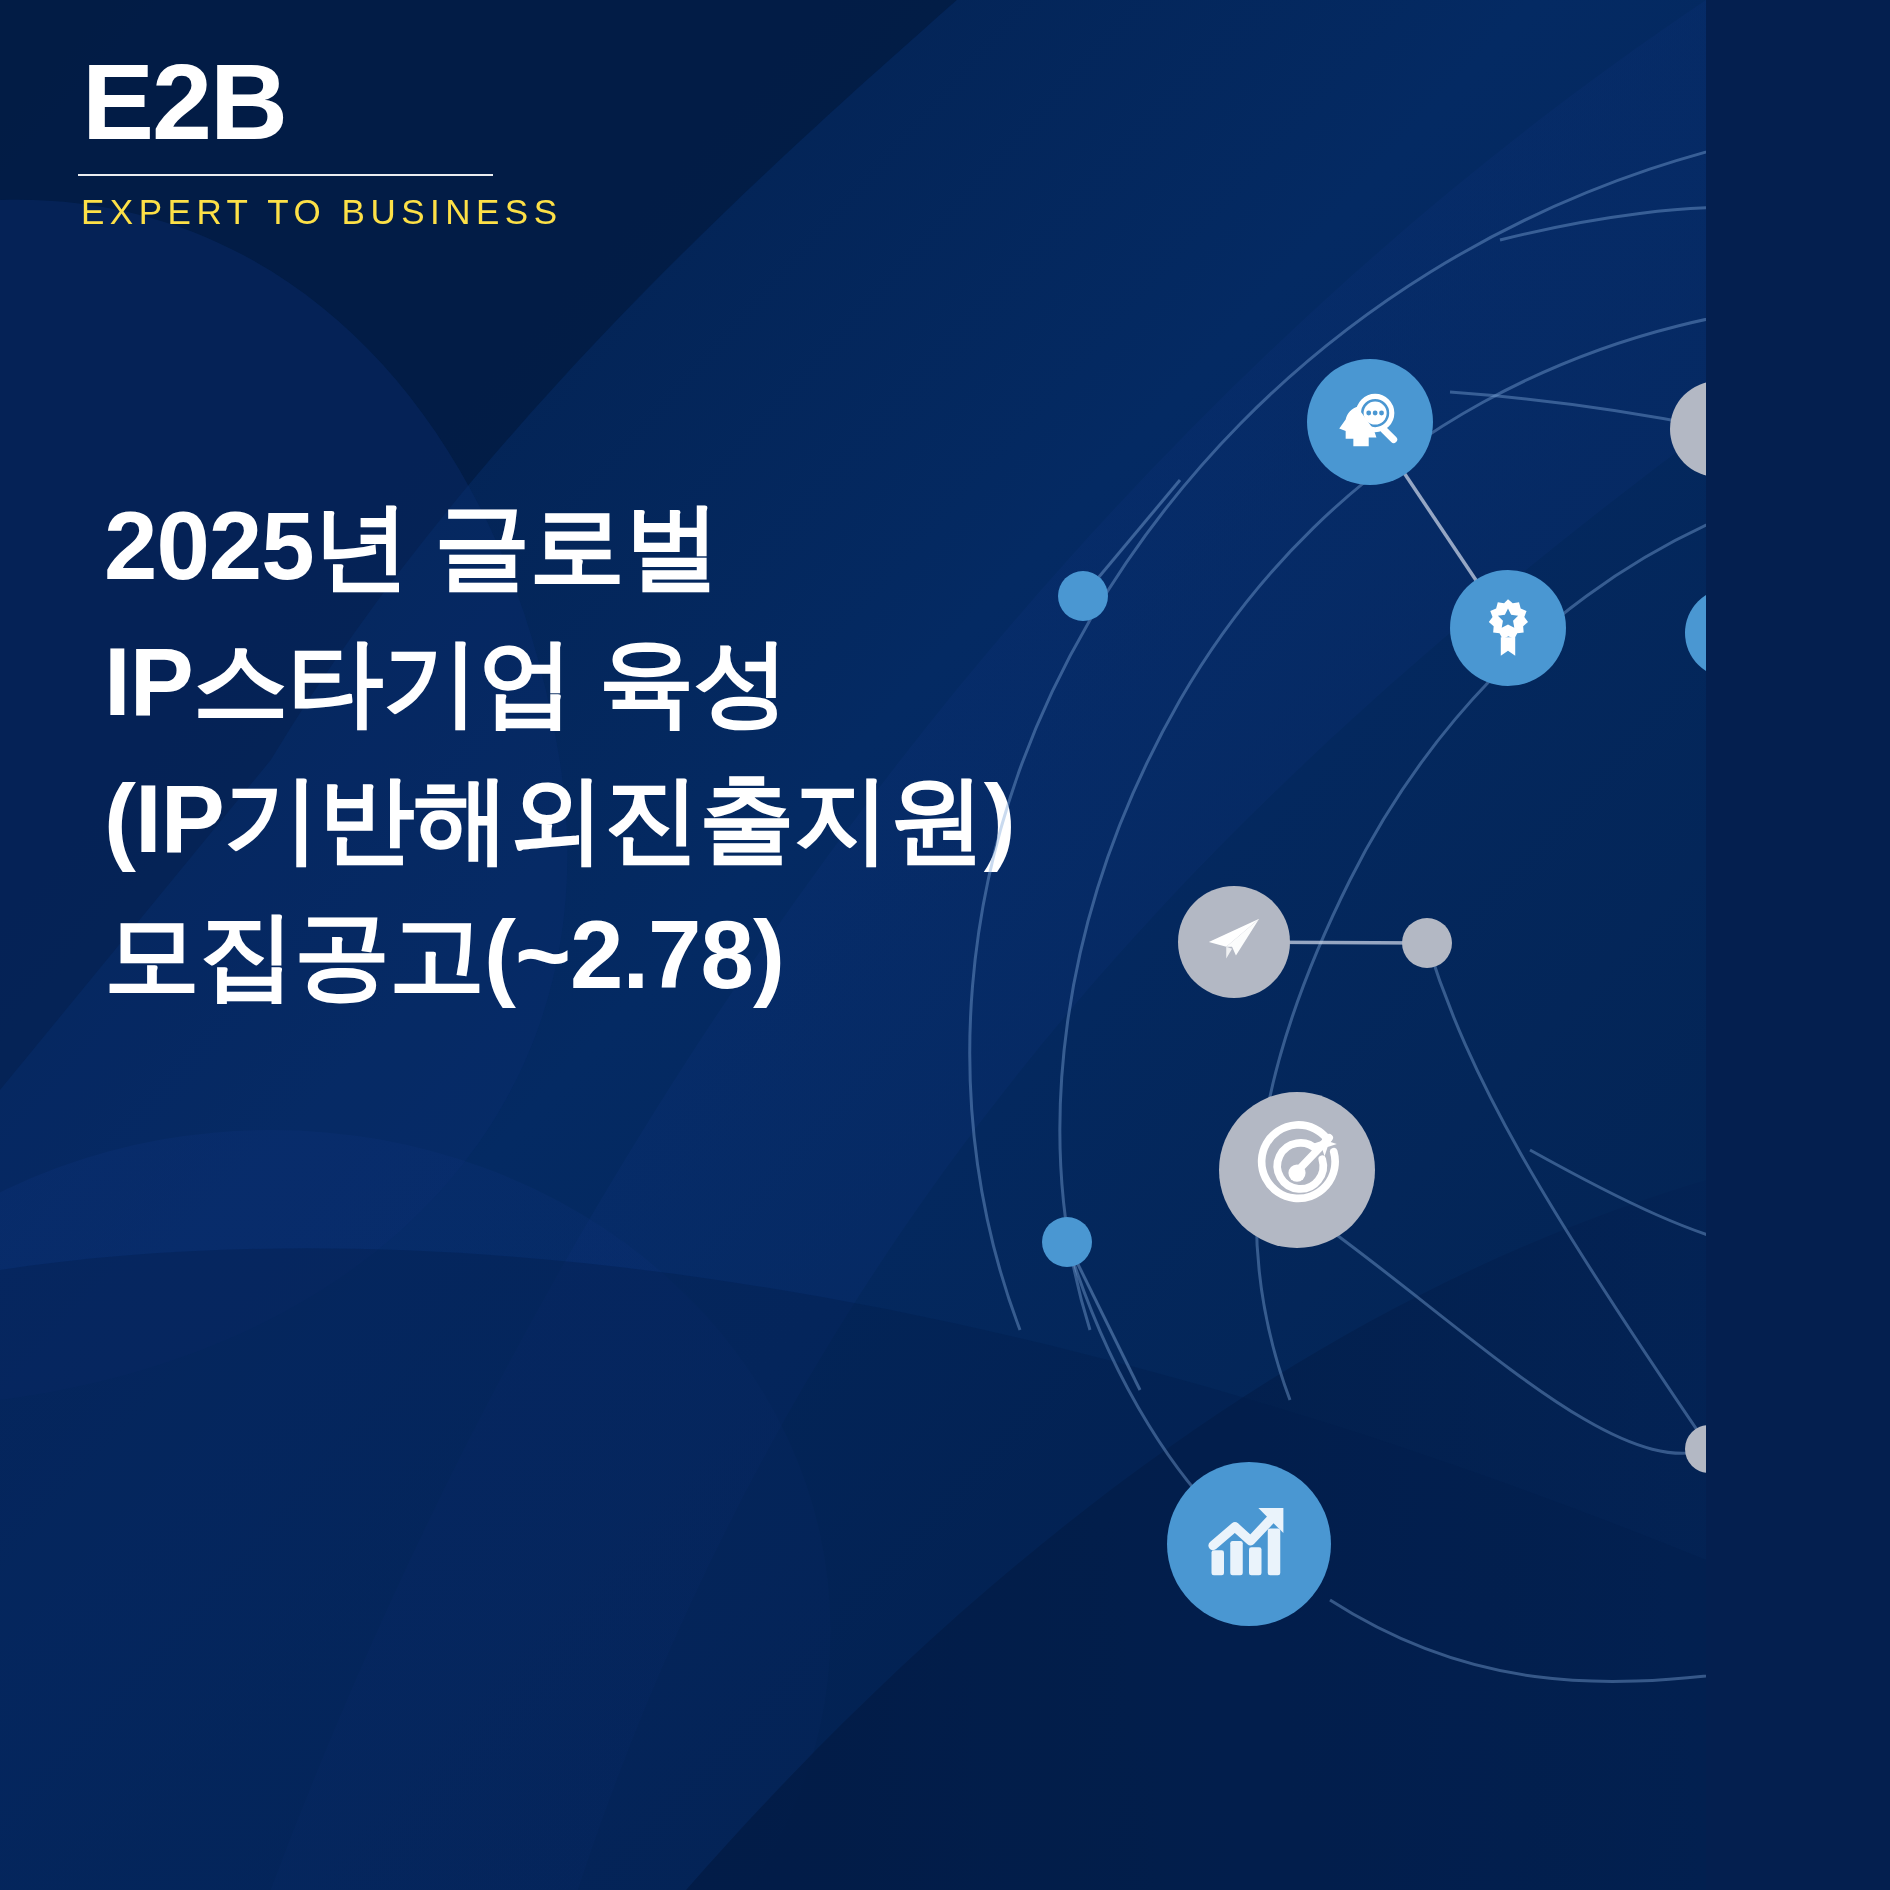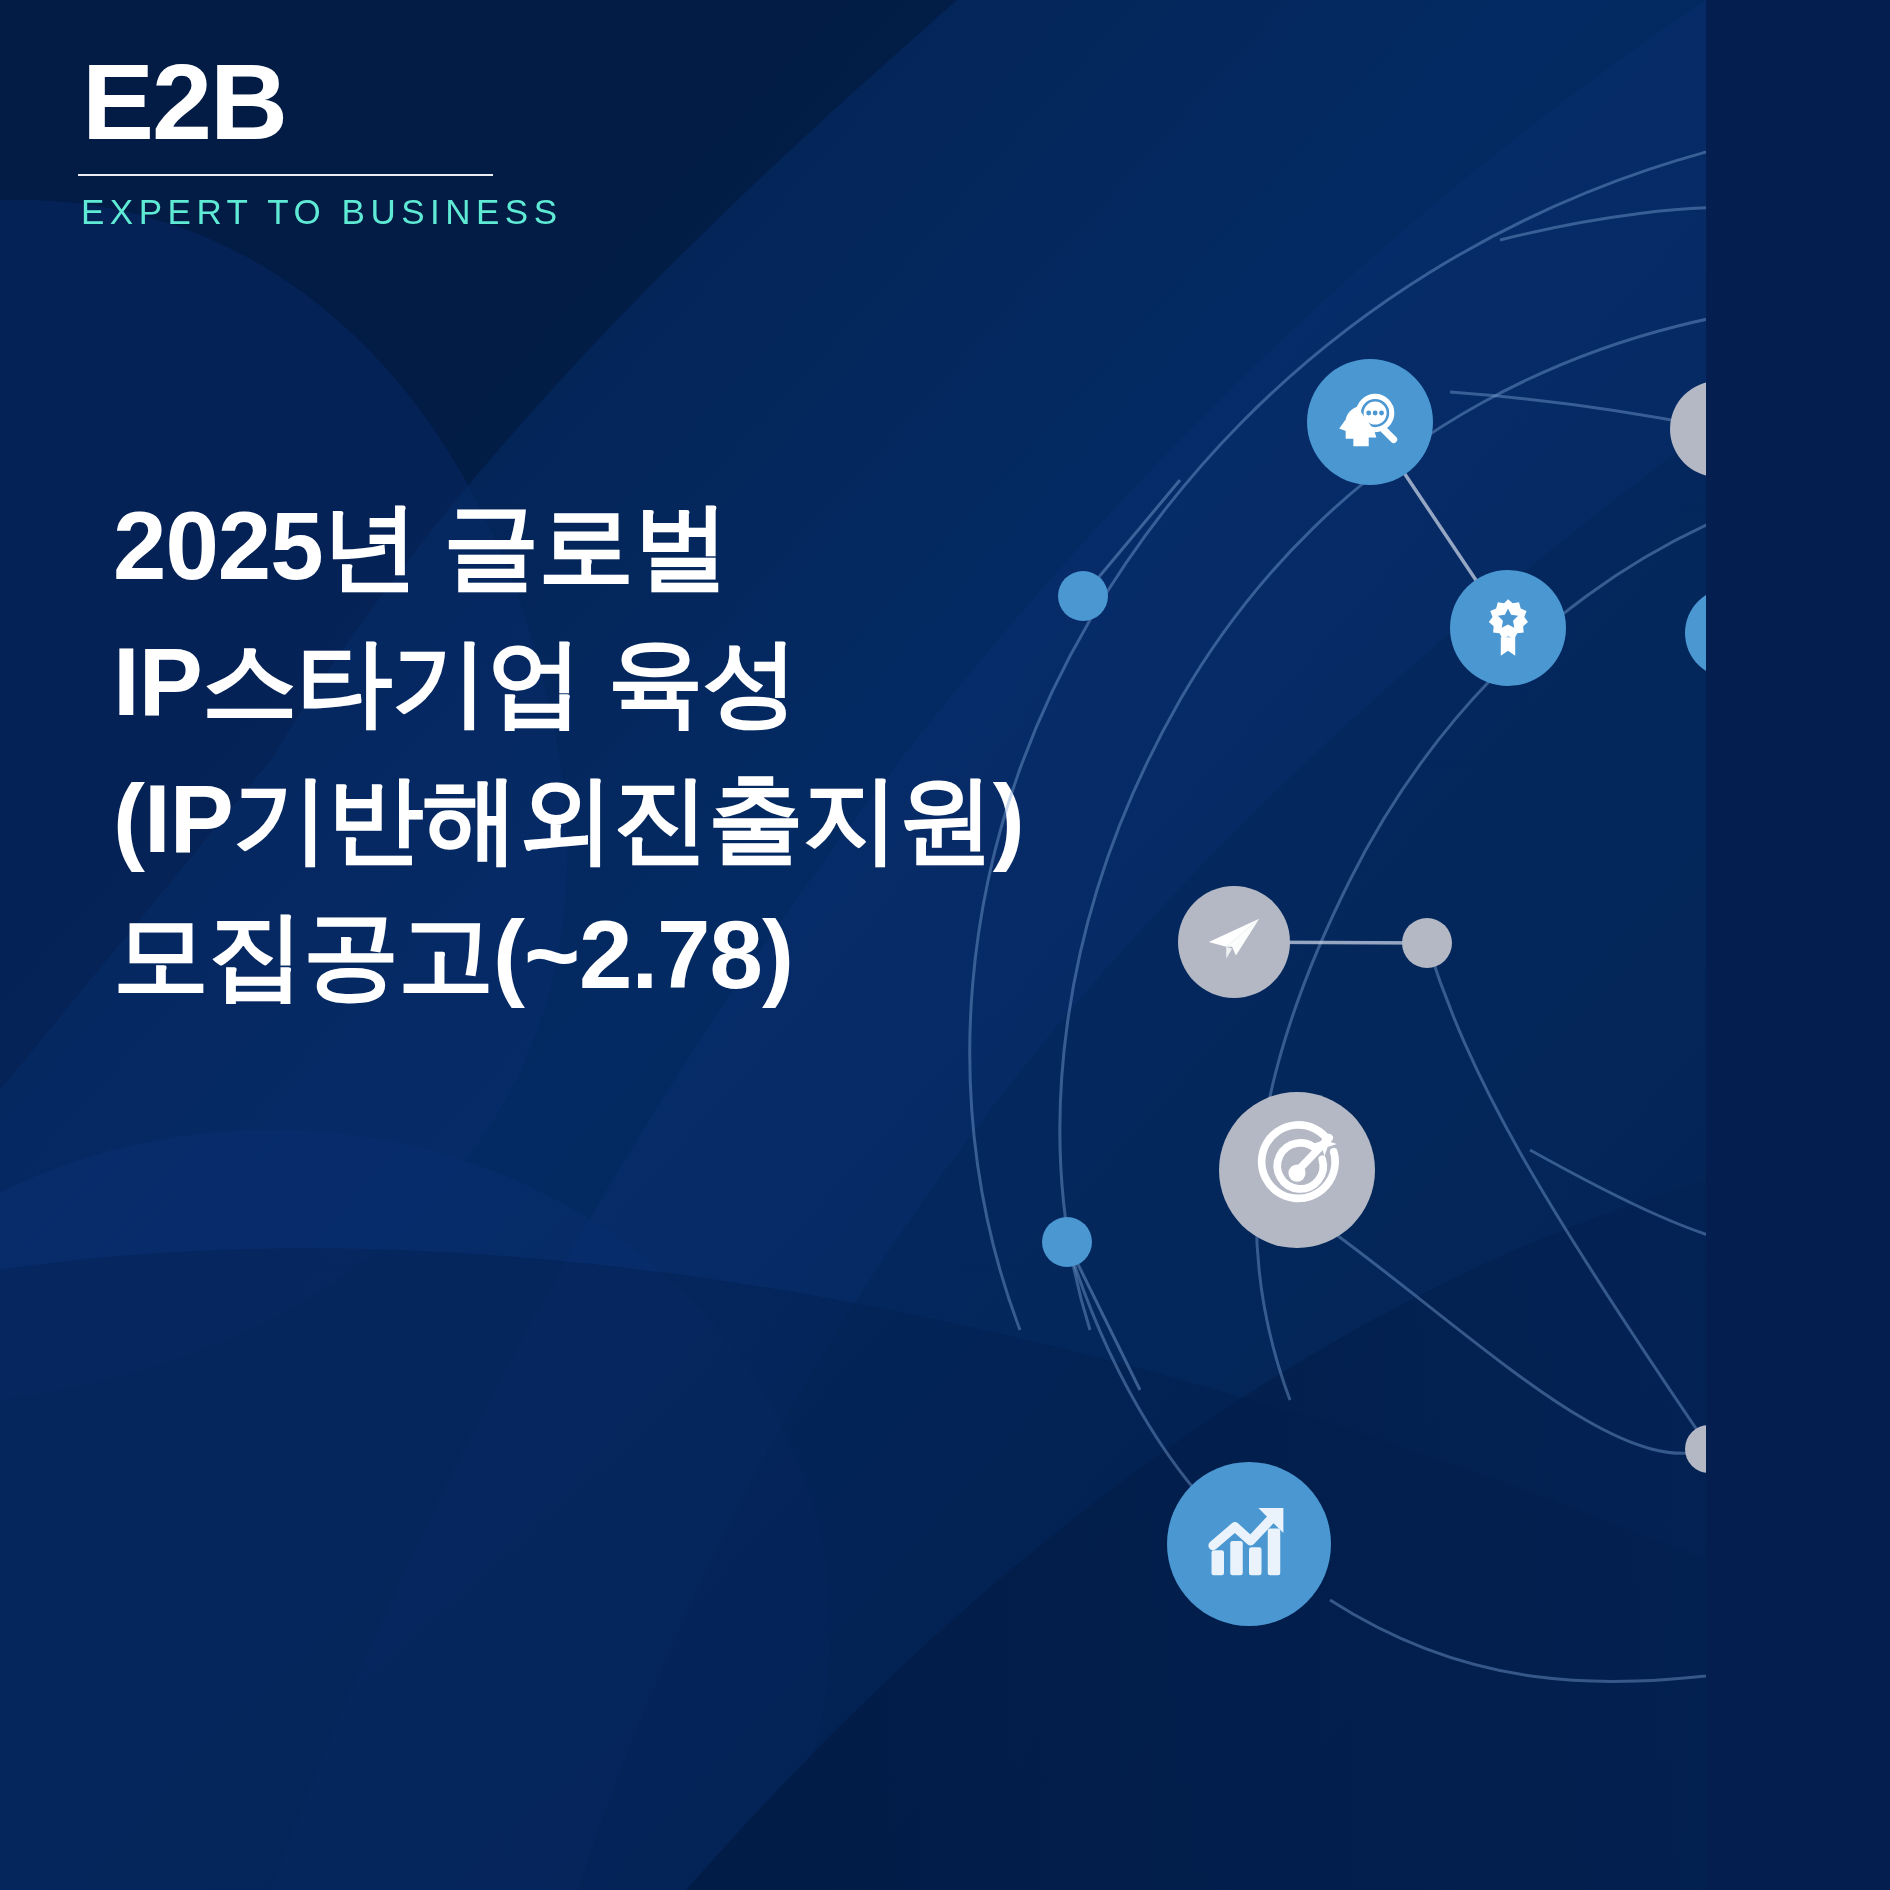--- a/index.html
+++ b/index.html
@@ -47,29 +47,29 @@
     height: 2px;
     background: #ffffff;
     opacity: .92;
     margin: 18px 0 16px 0;
     width: 415px;
   }
   .logo-tagline {
     font-size: 35px;
     letter-spacing: 5.5px;
     font-weight: 500;
-    color: #5eead4;
+    color: #fde047;
     white-space: nowrap;
     padding-left: 3px;
   }
 
   
   .headline {
     position: absolute;
-    left: 113px;
+    left: 104px;
     top: 478px;
     width: 1030px;
   }
   .headline-line {
     color: #ffffff;
     font-size: 96px;
     font-weight: 700;
     line-height: 1.42;
     letter-spacing: -1px;
     white-space: nowrap;

